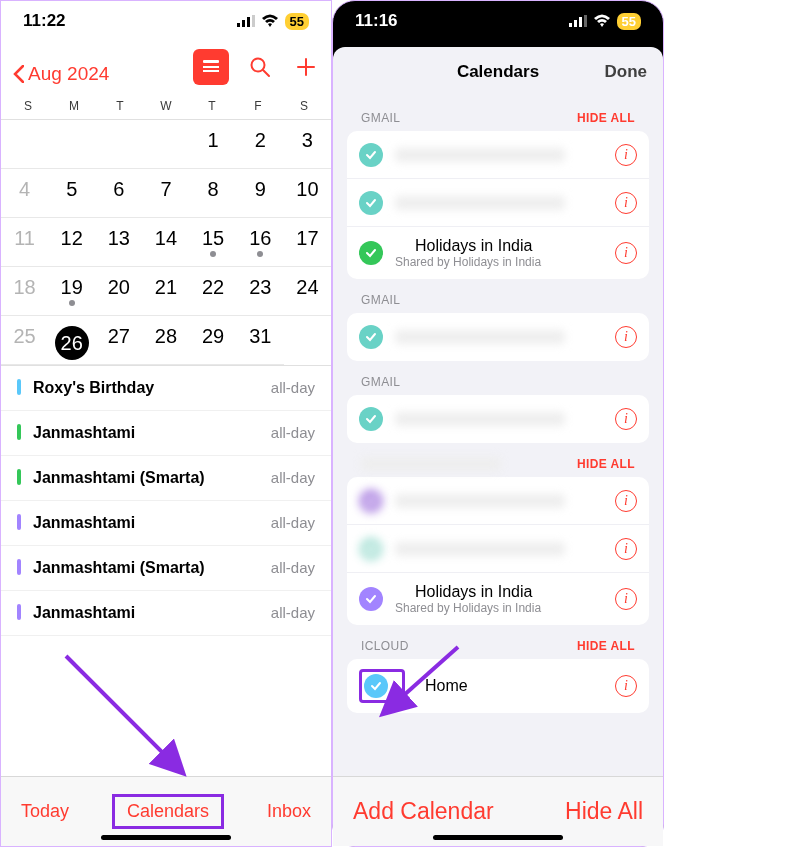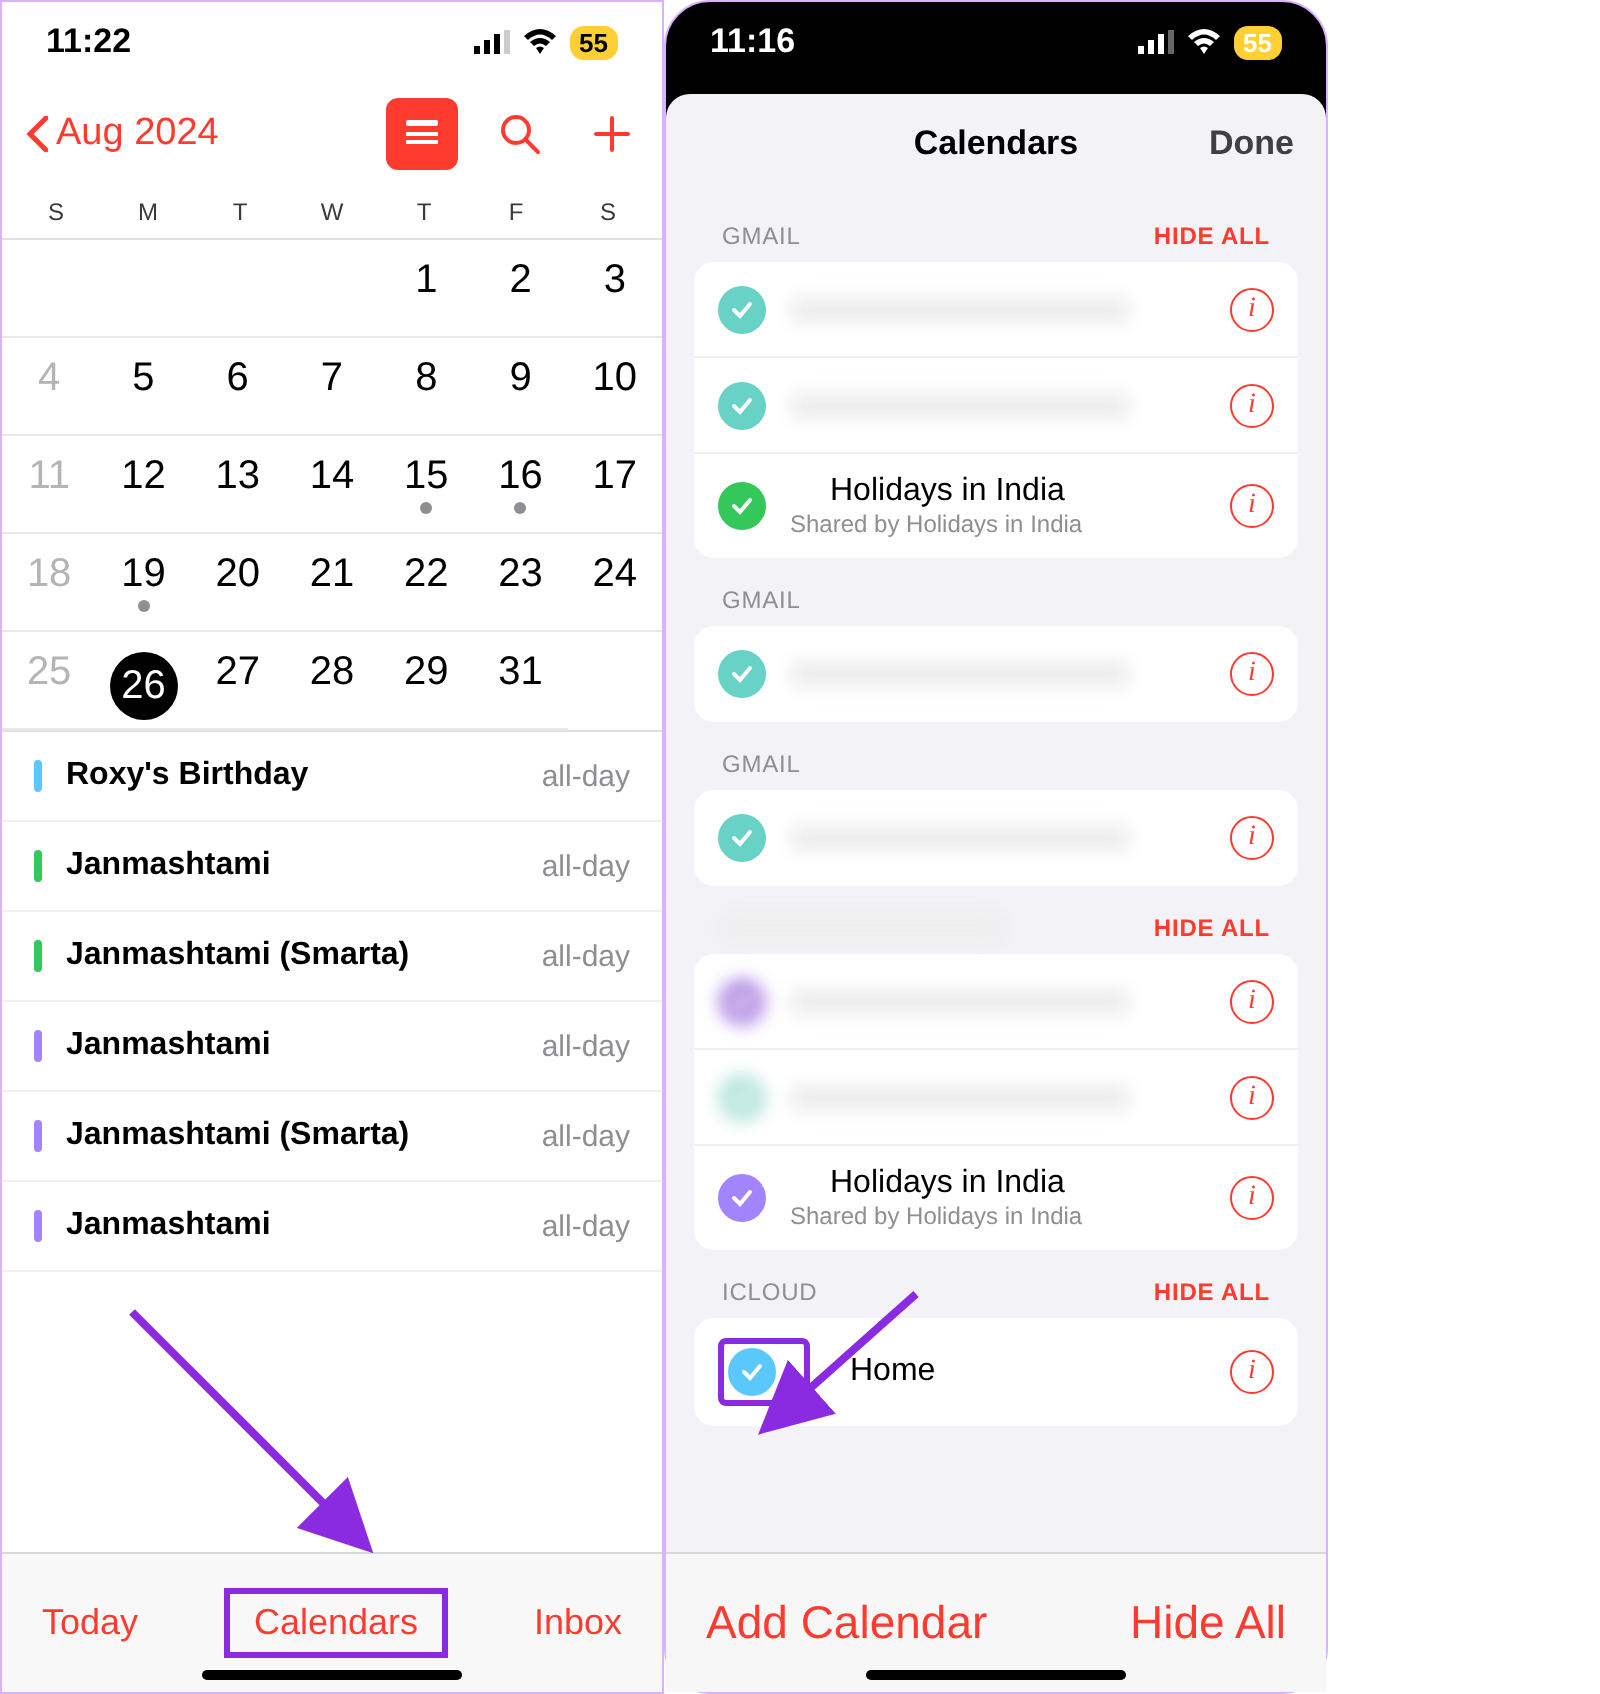--- a/index.html
+++ b/index.html
@@ -8,39 +8,39 @@
   .phone.right { background:#000;border-radius:23px; }
 
   
   .statusbar { height:40px; display:flex; align-items:center; justify-content:space-between; padding:0 22px; font-weight:600; font-size:17px;}
   .sb-right { display:flex; align-items:center; gap:6px; }
   .batt { background:#ffcf33; border-radius:7px; font-size:13px; padding:1px 5px; font-weight:700; position:relative;}
   .cell,.wifi { display:inline-flex;}
   .cell svg,.wifi svg{width:18px;height:14px;}
 
   
-  .topnav { display:flex; align-items:center; justify-content:space-between; padding:8px 10px 8px 12px; }
+  .topnav { display:flex; align-items:flex-end; justify-content:space-between; padding:8px 10px 8px 12px; }
   .back { color:#ff3b30; font-size:19px; font-weight:500; display:flex; align-items:center; gap:4px;}
   .topact { display:flex; gap:16px; align-items:center;}
   .sqbtn { width:36px;height:36px; border-radius:6px; background:#ff3b30; display:flex; align-items:center; justify-content:center; color:#fff;}
   .iconbtn { width:30px; height:30px; display:flex; align-items:center; justify-content:center; color:#ff3b30;}
   .iconbtn svg,.sqbtn svg{width:22px;height:22px;}
 
   
   .dayhdr { display:grid; grid-template-columns:repeat(7,1fr); text-align:center; font-size:12px; color:#3a3a3a; padding:6px 4px 6px; border-bottom:1px solid #e0e0e0;}
   .grid { display:grid; grid-template-columns:repeat(7,1fr);}
   .cell-d { height:49px; display:flex; flex-direction:column; align-items:center; justify-content:flex-start; padding-top:10px; font-size:20px; border-bottom:1px solid #e8e8e8;}
   .cell-d.dim{color:#b4b4b4;}
   .cell-d .n{line-height:1;}
   .cell-d .dot{width:6px;height:6px;border-radius:3px;background:#8e8e93;margin-top:3px;}
   .today-c{width:34px;height:34px;border-radius:17px;background:#000;color:#fff;display:flex;align-items:center;justify-content:center;font-weight:400;}
 
   
   .events{background:#fff; border-top:1px solid #e0e0e0;}
-  .evrow{display:flex;align-items:center;padding:13px 16px; font-size:16px; border-bottom:1px solid #f0f0f0;}
+  .evrow{display:flex;padding:13px 16px; font-size:16px; border-bottom:1px solid #f0f0f0;}
   .evbar{width:4px;height:16px;border-radius:2px;margin-right:12px;}
   .evname{font-weight:600; flex:1;}
   .evtime{color:#8e8e93;font-size:15px;}
 
   
   .btbar{position:absolute;bottom:0;left:0;right:0;height:70px;border-top:1px solid #d8d8d8;background:#f8f8f8;display:flex;align-items:center;justify-content:space-between;padding:0 20px; font-size:18px; color:#ff3b30;}
   .calbtn{border:3px solid #8a2be2;padding:4px 12px;}
   .homebar{position:absolute;bottom:6px;left:50%;transform:translateX(-50%);width:130px;height:5px;background:#000;border-radius:3px;}
 
   

